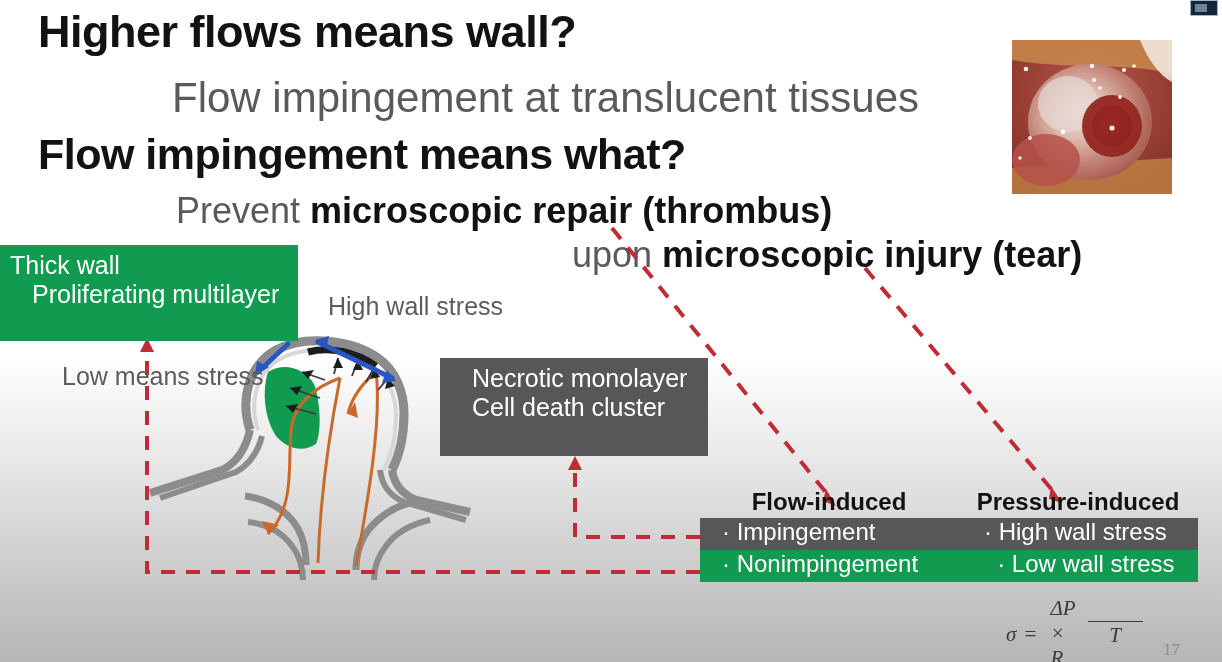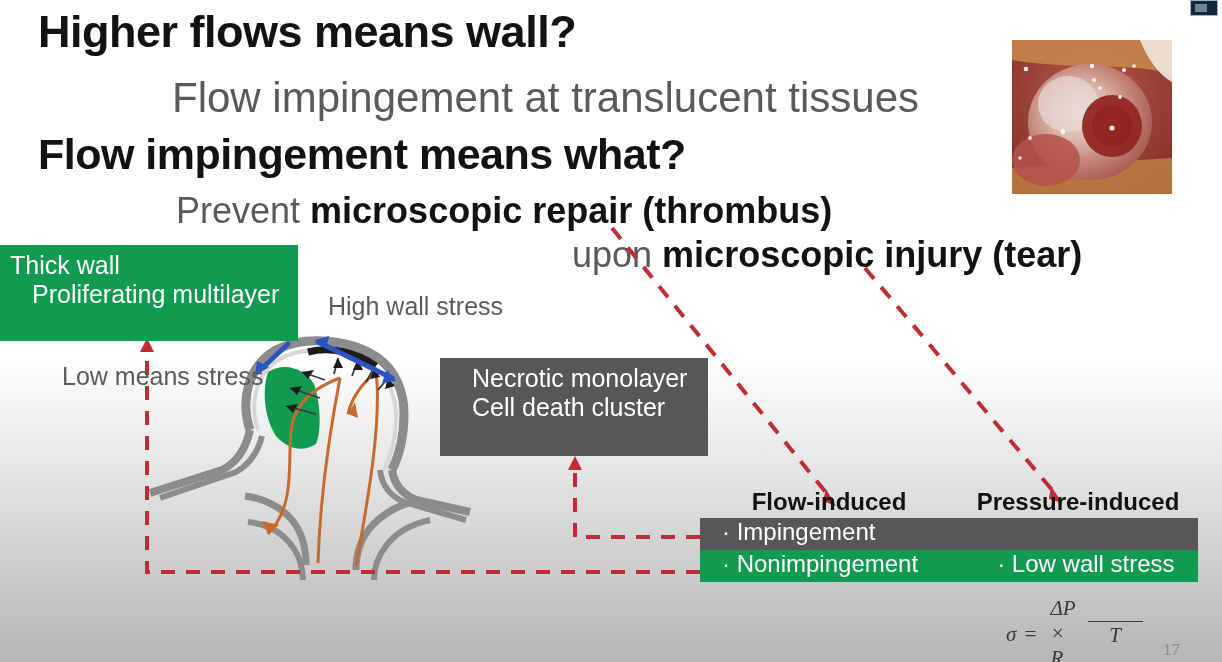--- a/index.html
+++ b/index.html
@@ -326,20 +326,21 @@
   <div class="plain-label" id="label-high-stress">High wall stress</div>
   <div class="plain-label" id="label-low-stress">Low means stress</div>
 
   <div id="matrix">
     <div class="hdr-row">
       <div class="hdr c1">Flow-induced</div>
       <div class="hdr c2">Pressure-induced</div>
     </div>
     <div class="row dark">
       <div class="cell c1">· Impingement</div>
+      <div class="cell c2">· High wall stress</div>
     </div>
     <div class="row green">
       <div class="cell c1">· Nonimpingement</div>
       <div class="cell c2">· Low wall stress</div>
     </div>
   </div>
 
   <div id="formula">
     <span>σ</span>
     <span style="margin-left:7px">=</span>

